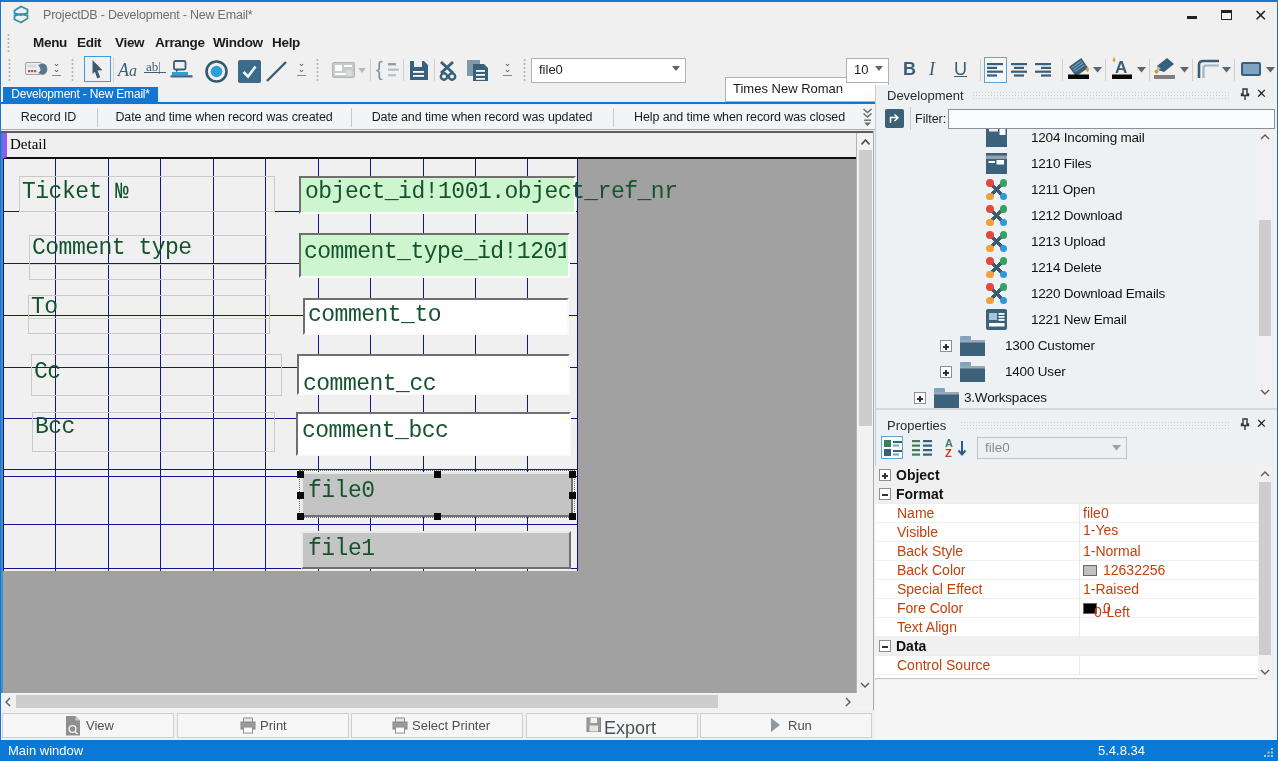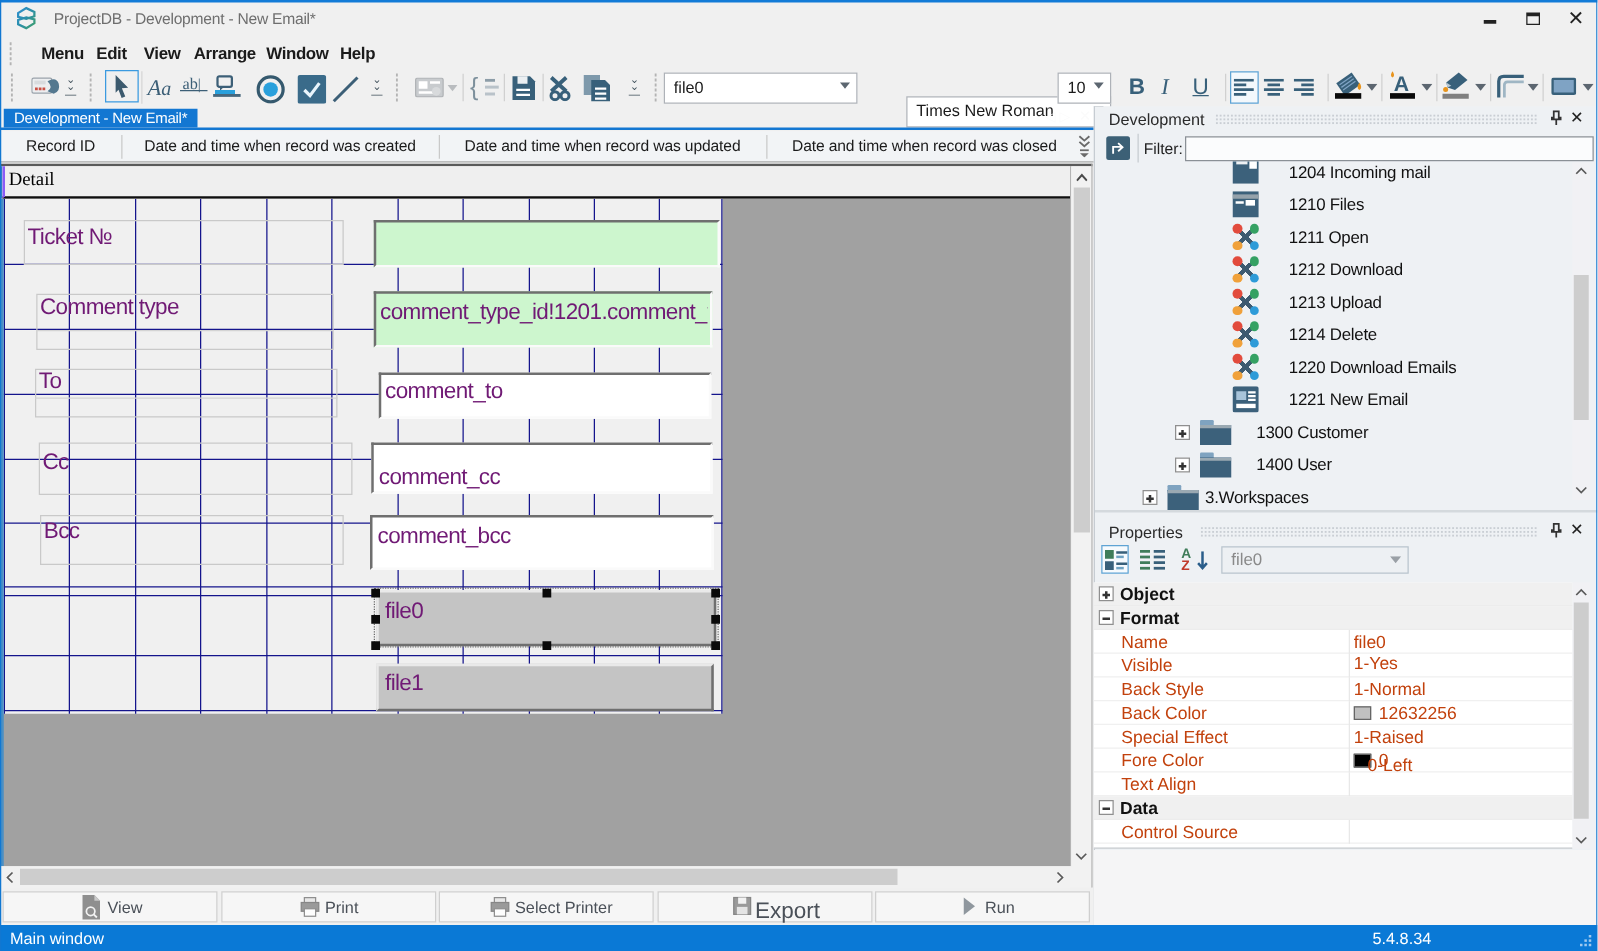--- a/index.html
+++ b/index.html
@@ -11,29 +11,29 @@
 .grip{width:3px;background-image:radial-gradient(#b4b4b4 1px,transparent 1.1px);background-size:3px 4px;background-position:0 0;}
 .chev{color:#3e4f5a;font-size:9px;line-height:6px;letter-spacing:0;text-align:center;}
 .combo{background:#fff;border:1px solid #aeb2b8;font-size:13px;color:#1b1b1b;}
 .combo .ca{position:absolute;right:5px;top:7px;width:0;height:0;border:4px solid transparent;border-top:5px solid #5c6670;}
 .combo span{position:absolute;left:7px;top:3px;}
 #tab{left:3px;top:87px;width:155px;height:15px;background:#1377d2;color:#fff;font-size:12px;letter-spacing:-0.2px;text-align:center;line-height:15px;}
 #tabline{left:0;top:102px;width:875px;height:2px;background:#1377d2;}
 #colheads{left:0;top:105px;width:875px;height:25px;background:#f2f4f6;border-bottom:1px solid #aaaaaa;}
 .colsep{top:108px;width:1px;height:19px;background:#c9c9c9;}
 .colhead{top:110px;font-size:12.5px;color:#1b1b1b;text-align:center;letter-spacing:-0.1px;}
-#detailband{left:2px;top:133px;width:854px;height:26px;background:#efefef;border-left:2px solid #8b5cf6;border-bottom:2px solid #0f0f0f;}
+#detailband{left:2px;top:133px;width:854px;height:26px;background:#efefef;border-left:5px solid #8b5cf6;border-bottom:2px solid #0f0f0f;}
 #detailband span{position:absolute;left:3px;top:3px;font-family:"Liberation Serif",serif;font-size:15px;color:#000;}
 #design{left:0;top:159px;width:856px;height:534px;background:#a1a1a1;overflow:hidden;}
 #gridbg{left:0;top:0;width:578px;height:412px;background:#f0f0f0;}
 .gvl{top:0;width:1px;height:412px;background:#14148c;}
 .ghl{left:3px;width:575px;height:1px;background:#14148c;}
 #bluestrip{left:0;top:0;width:3px;height:534px;background:#4a8fc4;}
 .lbl{border:1px solid #c9c9c9;}
-.sertxt{position:absolute;font-family:Liberation Sans, sans-serif;font-size:18px;letter-spacing:-0.5px;color:#701a75;white-space:nowrap;z-index:5;}
+.sertxt{position:absolute;font-family:Liberation Mono, monospace;font-size:23px;letter-spacing:-0.5px;color:#14532d;white-space:nowrap;z-index:5;}
 .fld{border:2px solid;border-color:#6f6f6f #fafafa #fafafa #6f6f6f;overflow:hidden;}
 .fldr{border:2px solid;border-color:#e9e9e9 #6f6f6f #6f6f6f #e9e9e9;background:#c4c4c4;overflow:hidden;}
 .hnd{width:7px;height:7px;background:#0a0a0a;z-index:6;}
 #vscroll{left:857px;top:133px;width:16px;height:560px;background:#f2f2f2;}
 #hscroll{left:0;top:693px;width:856px;height:17px;background:#f1f1f1;}
 .sbthumb{background:#cdcdcd;}
 #darkline{left:856px;top:133px;width:1px;height:560px;background:#b4b4b4;}
 .btn{top:713px;height:25px;background:#f6f6f6;border:1px solid #cfcfcf;font-size:13px;color:#3c3c3c;}
 #statusbar{left:0;top:740px;width:1278px;height:21px;background:#0a79d6;color:#fff;font-size:13px;}
 #rightpane{left:875px;top:85px;width:403px;height:655px;background:#eef1f4;border-left:1px solid #c6ccd2;}
@@ -257,21 +257,21 @@
   </svg>
 <div class="abs" id="tab">Development - New Email*</div>
 <div class="abs" id="tabline"></div>
 <div class="abs" id="colheads"></div>
 <div class="abs colhead" style="left:0px;width:97px;">Record ID</div>
 <div class="abs colsep" style="left:97px;"></div>
 <div class="abs colhead" style="left:97px;width:254px;">Date and time when record was created</div>
 <div class="abs colsep" style="left:351px;"></div>
 <div class="abs colhead" style="left:351px;width:262px;">Date and time when record was updated</div>
 <div class="abs colsep" style="left:613px;"></div>
-<div class="abs colhead" style="left:613px;width:253px;">Date and time when record was closed</div>
+<div class="abs colhead" style="left:613px;width:253px;">Help and time when record was closed</div>
 <div class="abs" style="left:0;top:131px;width:874px;height:2px;background:#5a5a5a;"></div>
 <div class="abs" style="left:0;top:133px;width:2px;height:26px;background:#3a7fbe;"></div>
 <div class="abs" id="detailband">
     <span>Detail</span>
   </div>
 <div class="abs" id="design">
 <div class="abs" id="gridbg"></div>
 <div class="abs gvl" style="left:3px;"></div>
 <div class="abs gvl" style="left:55px;"></div>
 <div class="abs gvl" style="left:108px;"></div>
@@ -299,20 +299,21 @@
 <div class="abs" style="left:29px;top:105px;width:238px;height:1px;background:#d4d4d4;"></div>
 <div class="sertxt" style="left:32px;top:76px;">Comment type</div>
 <div class="abs lbl" style="left:28px;top:136px;width:242px;height:39px;"></div>
 <div class="abs" style="left:28px;top:159px;width:242px;height:1px;background:#d4d4d4;"></div>
 <div class="sertxt" style="left:31px;top:135px;">To</div>
 <div class="abs lbl" style="left:31px;top:195px;width:251px;height:42px;"></div>
 <div class="sertxt" style="left:34px;top:200px;">Cc</div>
 <div class="abs lbl" style="left:32px;top:253px;width:243px;height:40px;"></div>
 <div class="sertxt" style="left:35px;top:255px;">Bcc</div>
 <div class="abs fld" style="left:299px;top:17px;width:277px;height:38px;background:#cdf6ce;"></div>
+<div class="sertxt" style="left:305px;top:20px;">object_id!1001.object_ref_nr</div>
 <div class="abs fld" style="left:299px;top:74px;width:271px;height:45px;background:#cdf6ce;"></div>
 <div class="sertxt" style="left:304px;top:80px;width:262px;overflow:hidden;">comment_type_id!1201.comment_type_nam</div>
 <div class="abs fld" style="left:303px;top:139px;width:266px;height:37px;background:#fff;"></div>
 <div class="sertxt" style="left:308px;top:143px;">comment_to</div>
 <div class="abs fld" style="left:297px;top:195px;width:273px;height:41px;background:#fff;"></div>
 <div class="sertxt" style="left:303px;top:212px;">comment_cc</div>
 <div class="abs fld" style="left:296px;top:253px;width:275px;height:44px;background:#fff;"></div>
 <div class="sertxt" style="left:302px;top:259px;">comment_bcc</div>
 <div class="abs" style="left:299px;top:311px;width:276px;height:48px;border:1px dotted #6a6a6a;"></div>
 <div class="abs fldr" style="left:301px;top:313px;width:272px;height:45px;"></div>

